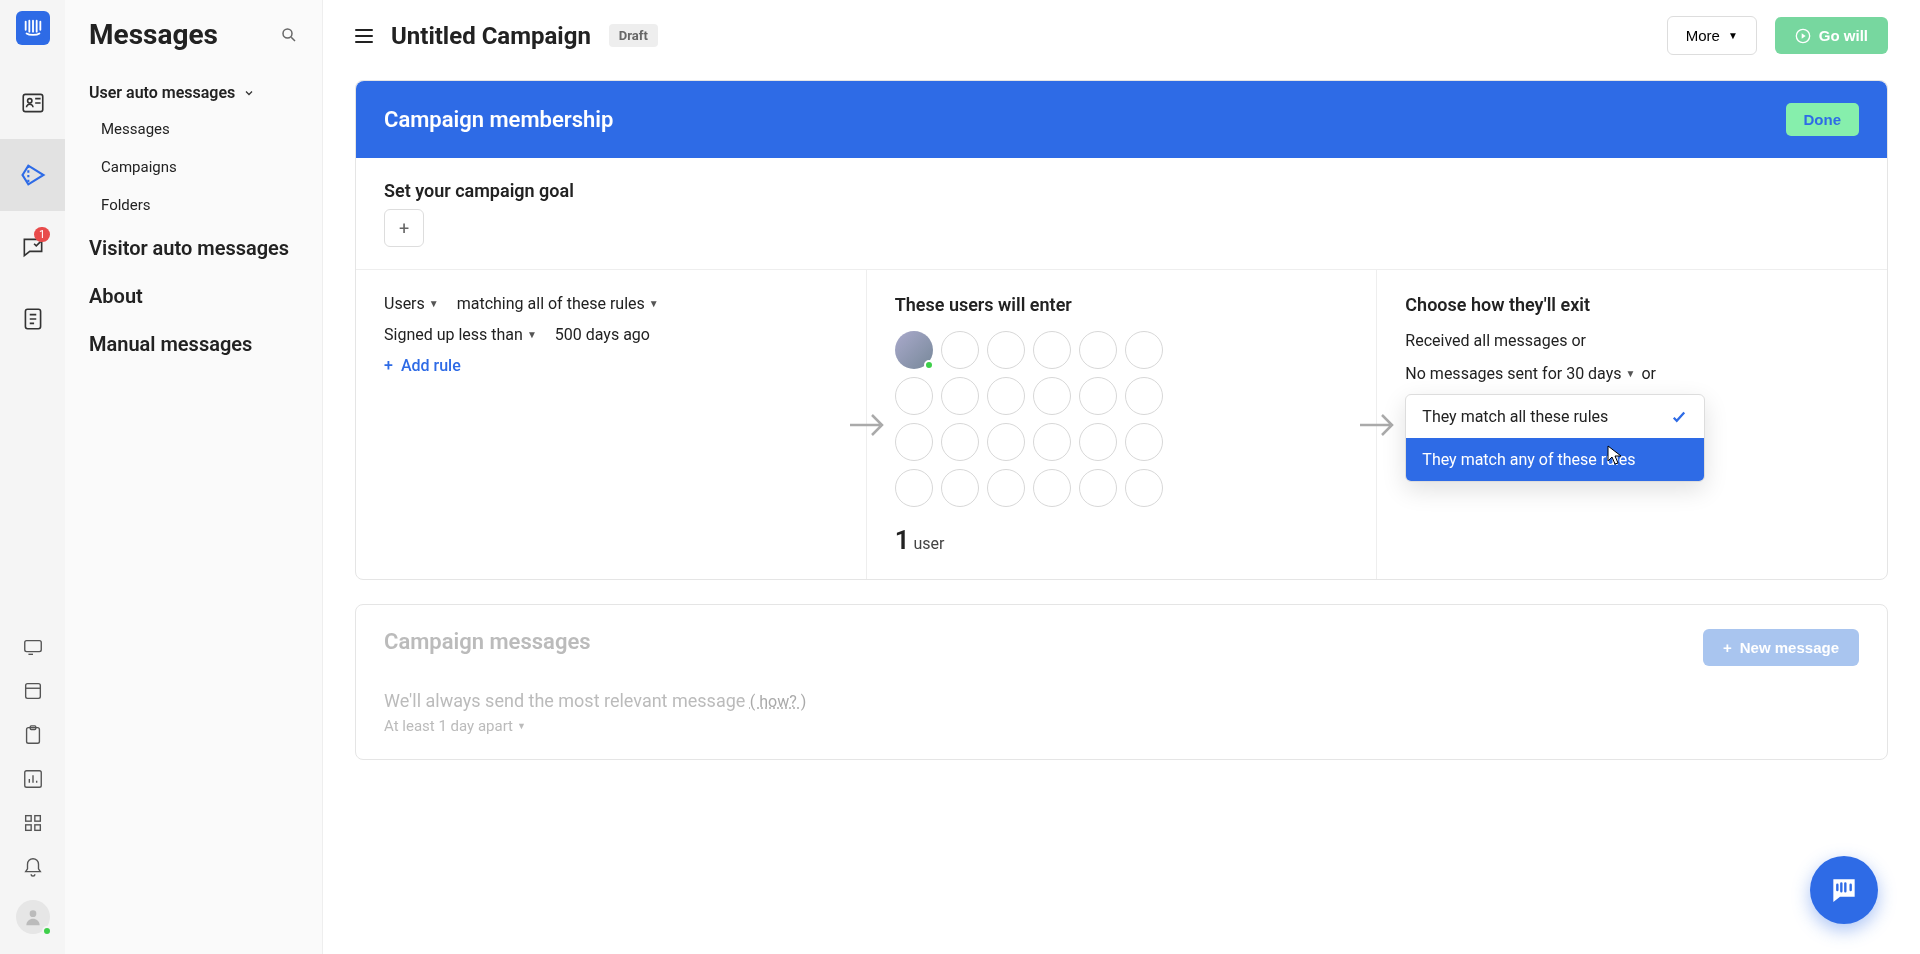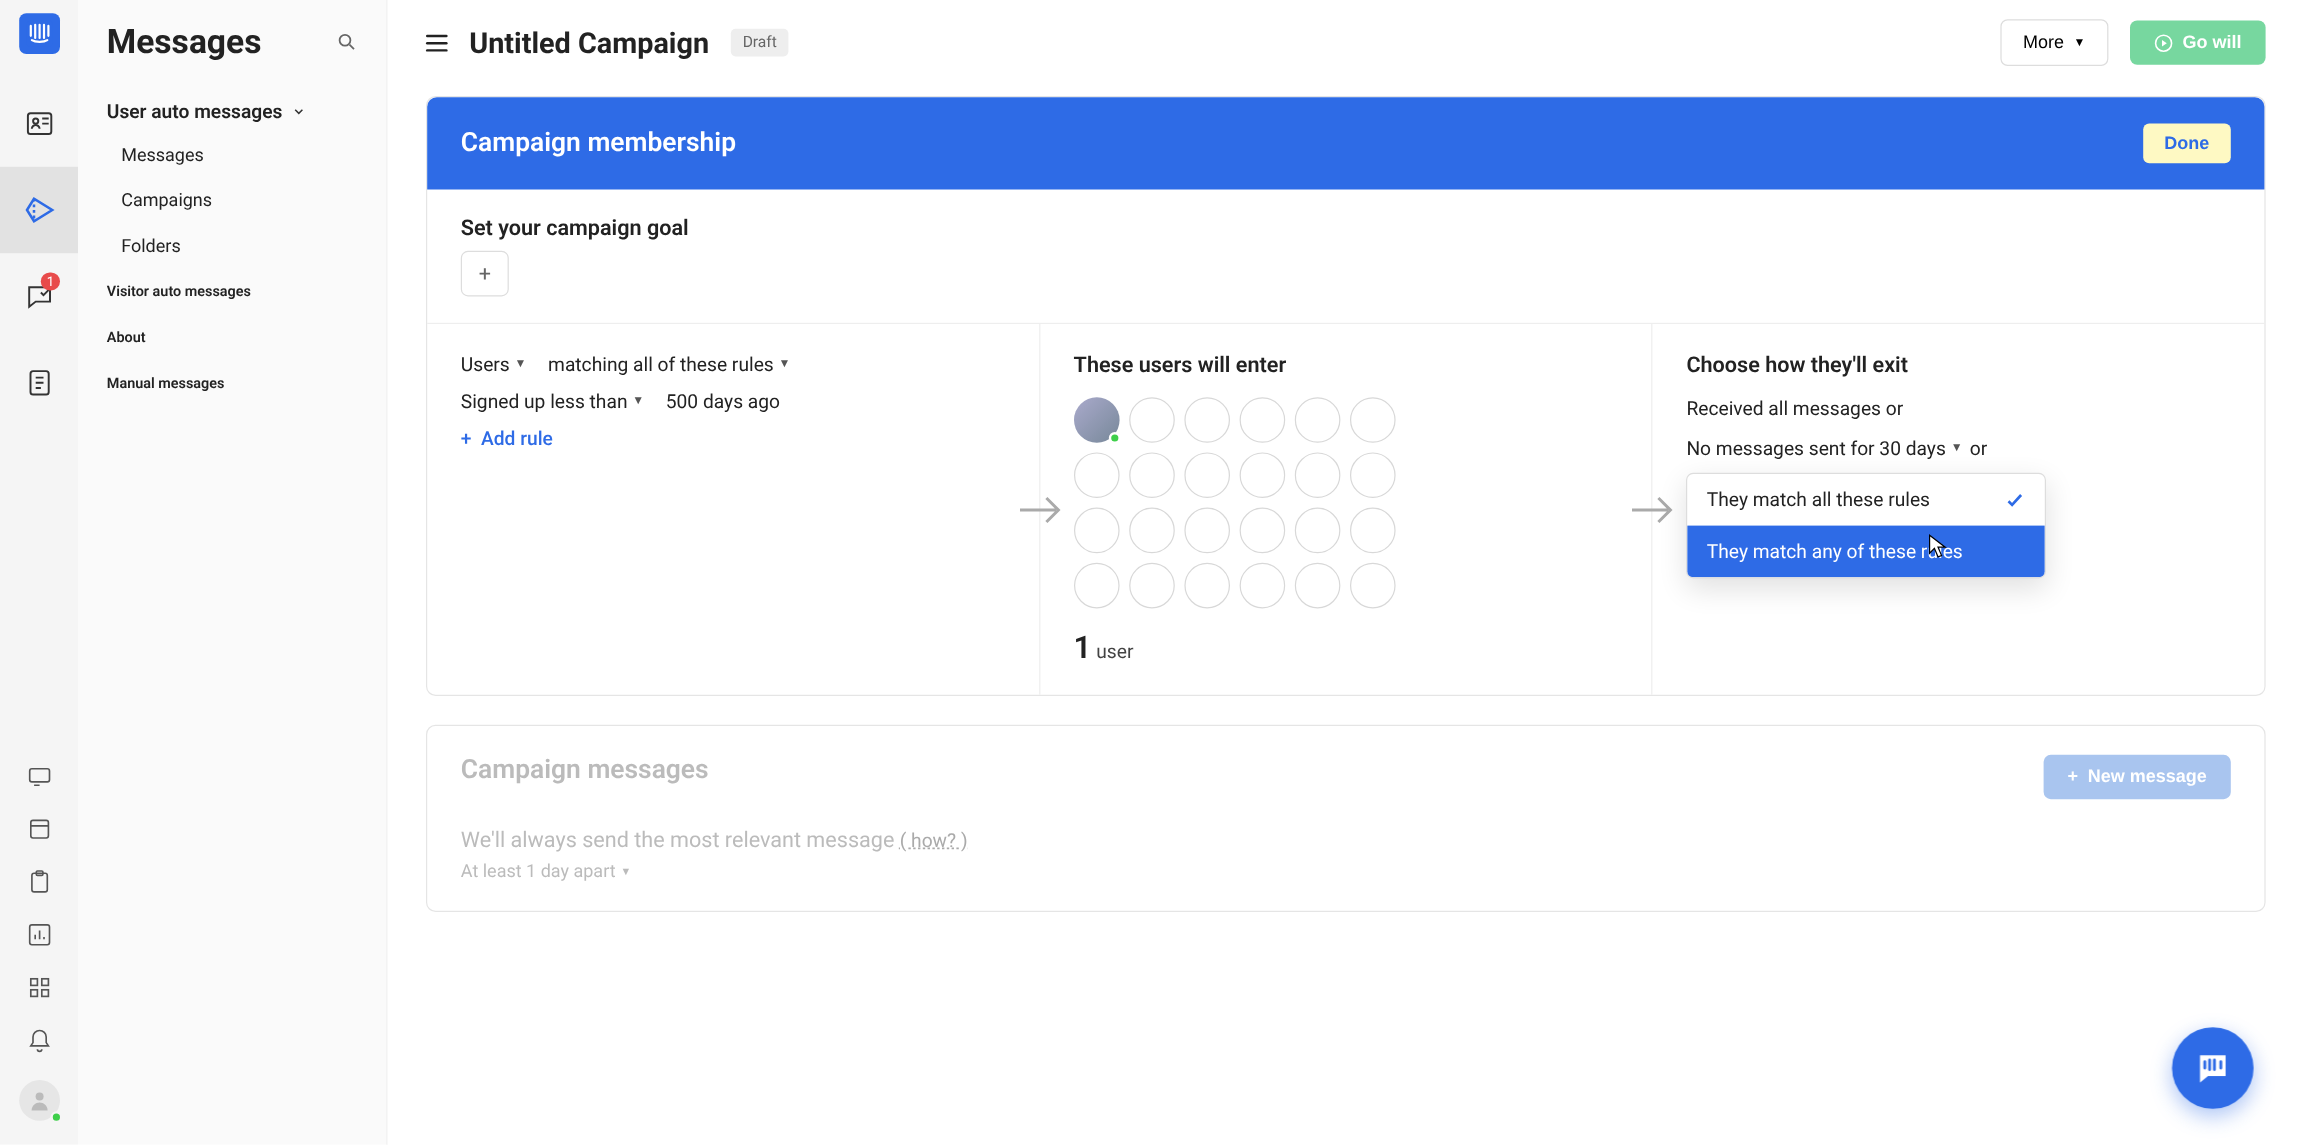--- a/index.html
+++ b/index.html
@@ -15,37 +15,37 @@
 .rail-avatar { width: 34px; height: 34px; border-radius: 50%; background: #e6e6e6; position: relative; display:flex; align-items:center; justify-content:center;}
 .rail-avatar .dot { width: 10px; height: 10px; background: #3ecf4a; border-radius: 50%; border: 2px solid #f5f5f5; position: absolute; bottom: -2px; right: -2px; }
 
 .sidebar { width: 258px; background: #fafafa; border-right: 1px solid #eee; padding: 18px 0 0 0; }
 .sidebar-header { display: flex; align-items: center; justify-content: space-between; padding: 0 24px 16px 24px; }
 .sidebar-title { font-size: 28px; font-weight: 700; color: #222; }
 .sidebar-section { padding: 8px 24px; }
 .collapsible { display:flex; align-items:center; gap:8px; font-weight:600; font-size:16px; color:#222; cursor:pointer; padding: 8px 0;}
 .subitems { padding-left: 12px; }
 .subitem { padding: 10px 0; font-size: 15px; color: #222; cursor: pointer; }
-.side-link { padding: 12px 0; font-size: 12px; font-weight: 600; color: #222; cursor:pointer;}
+.side-link { padding: 12px 0; font-size: 20px; font-weight: 600; color: #222; cursor:pointer;}
 
 .main { flex: 1; display: flex; flex-direction: column; background:#fff; overflow:hidden;}
 .topbar { height: 72px; display:flex; align-items:center; padding: 0 32px; gap: 18px; border-bottom:1px solid transparent;}
 .hamburger { display:flex; flex-direction:column; gap:4px; cursor:pointer;}
 .hamburger span { width:18px; height:2px; background:#222; border-radius:1px;}
 .campaign-title { font-size: 24px; font-weight:700; }
-.draft-badge { background:#eee; color:#666; font-size:13px; padding:4px 10px; border-radius:4px; font-weight:400;}
+.draft-badge { background:#eee; color:#666; font-size:13px; padding:4px 10px; border-radius:4px; font-weight:700;}
 .topbar-spacer { flex:1;}
 .more-btn { border:1px solid #ddd; background:#fff; padding:10px 18px; border-radius:6px; font-size:15px; display:flex; align-items:center; gap:8px; cursor:pointer;}
 .golive-btn { background:#77d79f; color:#fff; font-weight:600; padding:10px 20px; border-radius:6px; font-size:15px; display:flex; align-items:center; gap:8px; border:none; cursor:pointer;}
 
 .content { flex:1; overflow:auto; padding: 0 32px 48px 32px;}
 .card { border:1px solid #e5e5e5; border-radius:8px; background:#fff; margin: 8px 0 24px 0; overflow:visible;}
 .card-header { background:#2e6be6; color:#fff; padding: 22px 28px; display:flex; align-items:center; justify-content:space-between; border-radius:8px 8px 0 0;}
 .card-header h2 { font-size:22px; font-weight:600;}
-.done-btn { background:#fef9c3; color:#2e6be6; border:none; padding:8px 18px; border-radius:5px; font-weight:600; font-size:15px; cursor:pointer;}
+.done-btn { background:#86efac; color:#2e6be6; border:none; padding:8px 18px; border-radius:5px; font-weight:600; font-size:15px; cursor:pointer;}
 .goal-section { padding: 22px 28px; }
 .goal-title { font-size:18px; font-weight:600; margin-bottom:8px;}
 .plus-box { width:40px; height:38px; border:1px solid #ddd; border-radius:6px; display:flex; align-items:center; justify-content:center; font-size:18px; color:#666; cursor:pointer;}
 
 .columns { display:flex; border-top:1px solid #eee; }
 .col { padding: 24px 28px; position:relative;}
 .col1 { flex: 1 1 0; border-right:1px solid #eee;}
 .col2 { flex: 1 1 0; border-right:1px solid #eee;}
 .col3 { flex: 1 1 0; }
 .col-title { font-size:18px; font-weight:600; margin-bottom:16px;}

